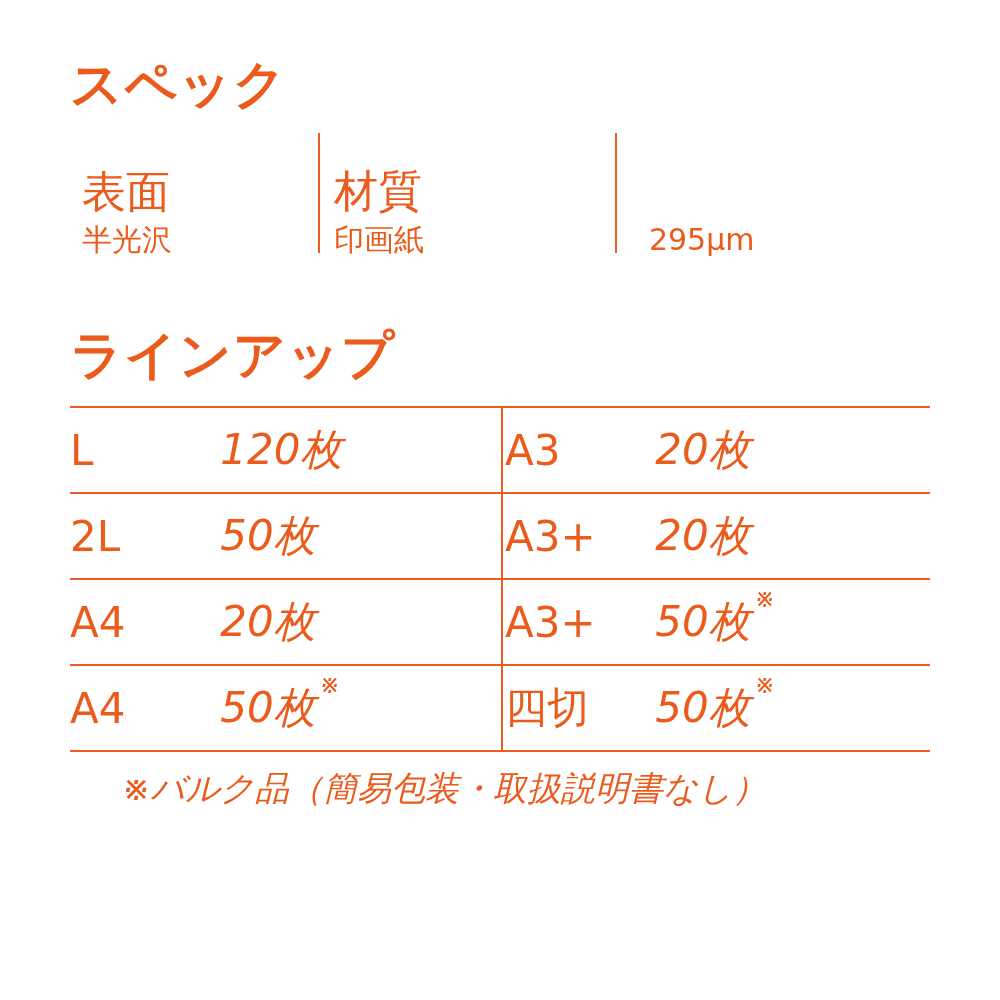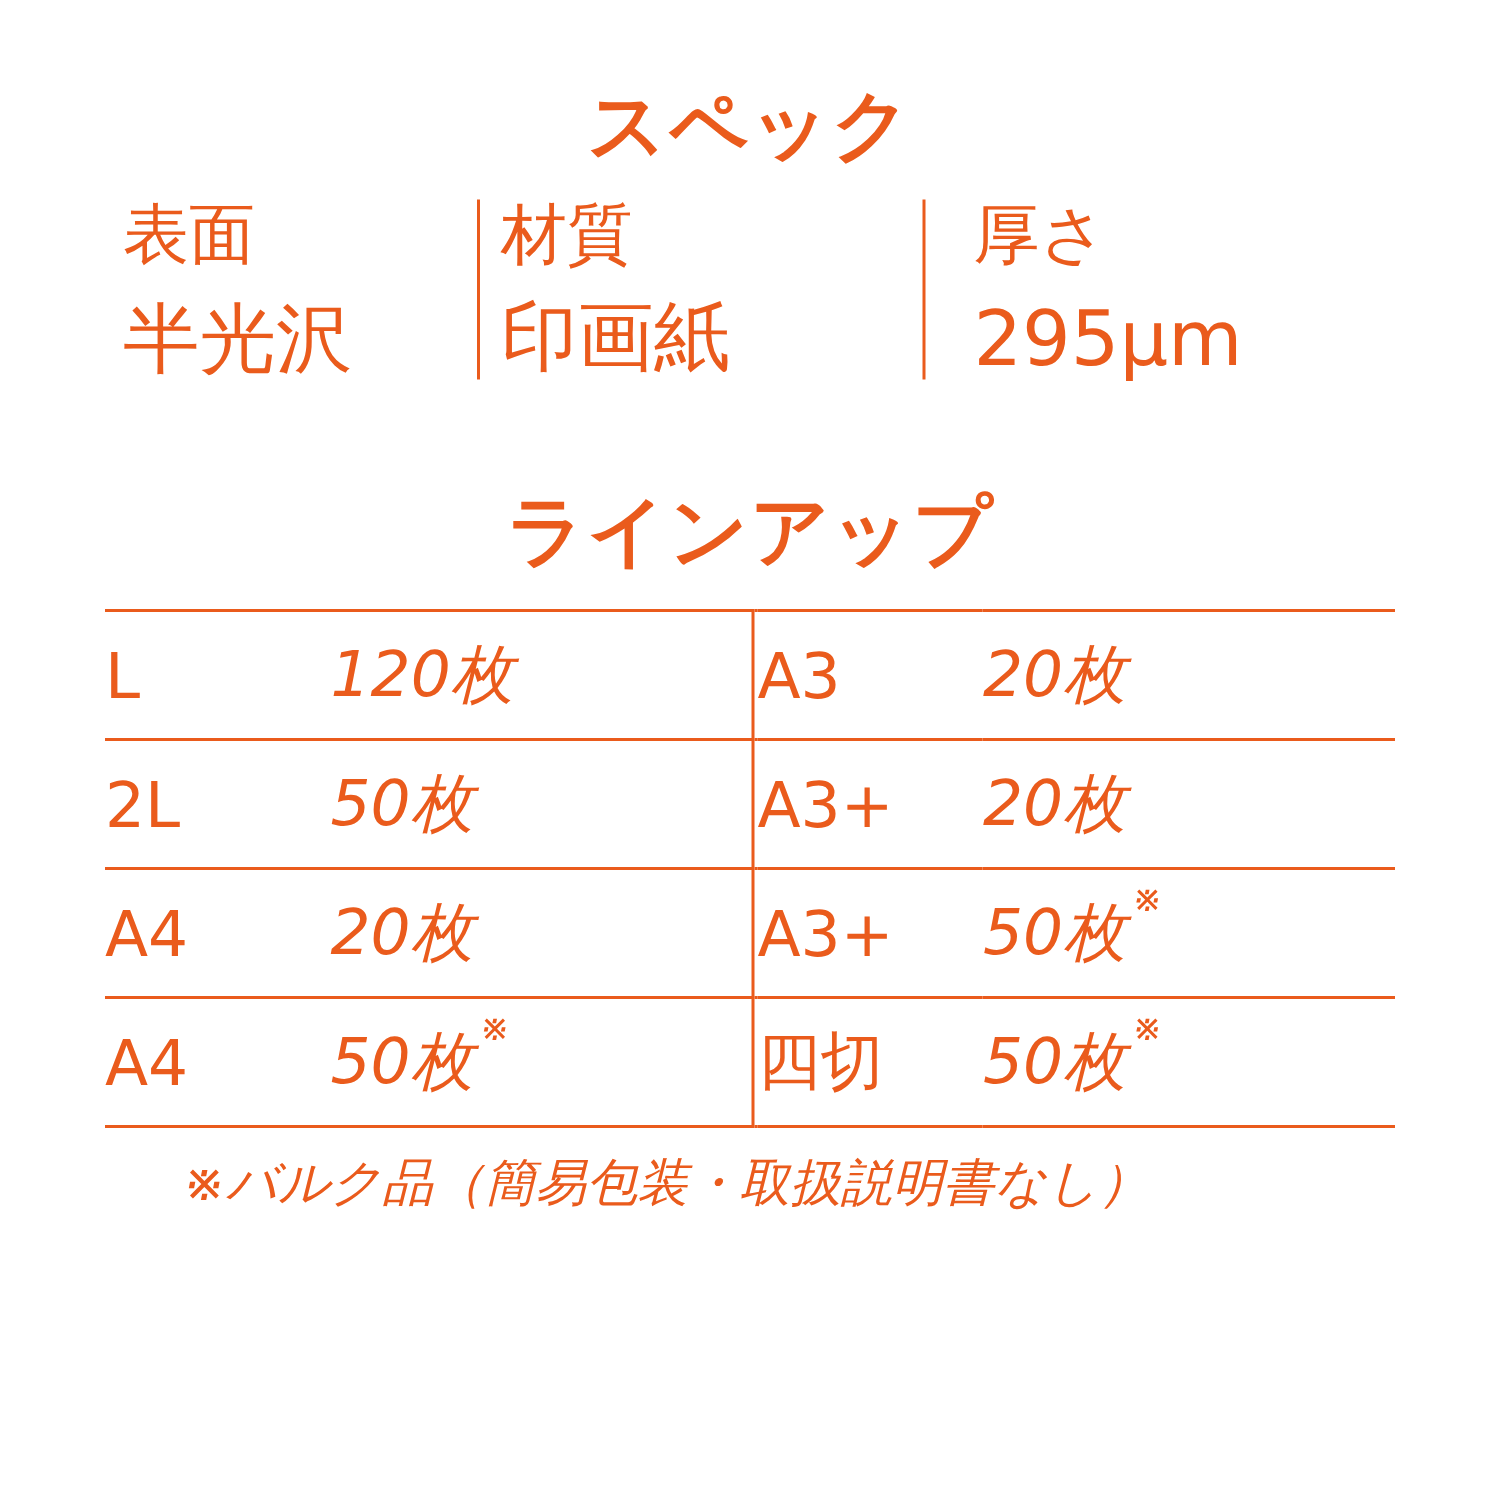--- a/index.html
+++ b/index.html
@@ -23,58 +23,57 @@
   }
 
   
   .section-heading {
     font-size: 52px;
     font-weight: bold;
     letter-spacing: 1px;
     line-height: 1.1;
     color: #ea5b1c;
     margin: 0;
-    text-align: center;
   }
   #spec-heading {
     margin-top: 6px;
   }
   #lineup-heading {
     margin-top: 68px;
   }
 
   
   .spec-row {
     display: flex;
     align-items: stretch;
     margin-top: 16px;
     height: 130px;
   }
   .spec-col {
     display: flex;
     flex-direction: column;
-    justify-content: space-between;
+    justify-content: flex-end;
     padding: 0 10px;
   }
   .spec-col.c0 { width: 250px; padding-left: 12px; }
   .spec-col.c1 { width: 300px; padding-left: 14px; font-family: Liberation Serif, serif; }
   .spec-col.c2 { width: 300px; padding-left: 32px; }
   .spec-divider {
     width: 2px;
     background: #ea5b1c;
     margin: 4px 0 6px 0;
     flex: 0 0 2px;
   }
   .spec-label {
     font-size: 44px;
     line-height: 1.28;
     white-space: nowrap;
   }
   .spec-value {
-    font-size: 51px;
+    font-size: 30px;
     line-height: 1.28;
     white-space: nowrap;
   }
 
   
   .lineup-table {
     margin-top: 22px;
     width: 860px;
     border-collapse: collapse;
     table-layout: fixed;
@@ -141,21 +140,20 @@
       <div class="spec-label">表面</div>
       <div class="spec-value">半光沢</div>
     </div>
     <div class="spec-divider"></div>
     <div class="spec-col c1">
       <div class="spec-label">材質</div>
       <div class="spec-value">印画紙</div>
     </div>
     <div class="spec-divider"></div>
     <div class="spec-col c2">
-      <div class="spec-label">厚さ</div>
       <div class="spec-value">295μm</div>
     </div>
   </div>
 
   <h1 class="section-heading" id="lineup-heading">ラインアップ</h1>
 
   <table class="lineup-table">
     <tbody>
       <tr>
         <td class="cell-size left-size">L</td>

